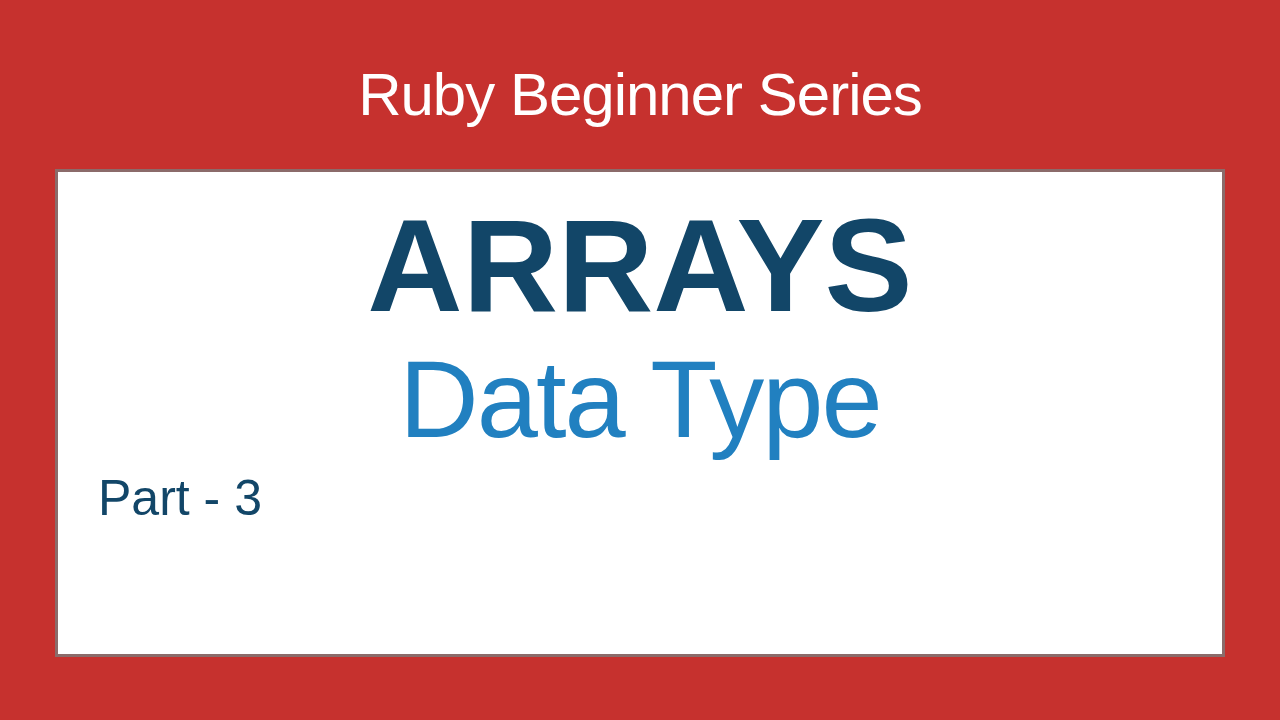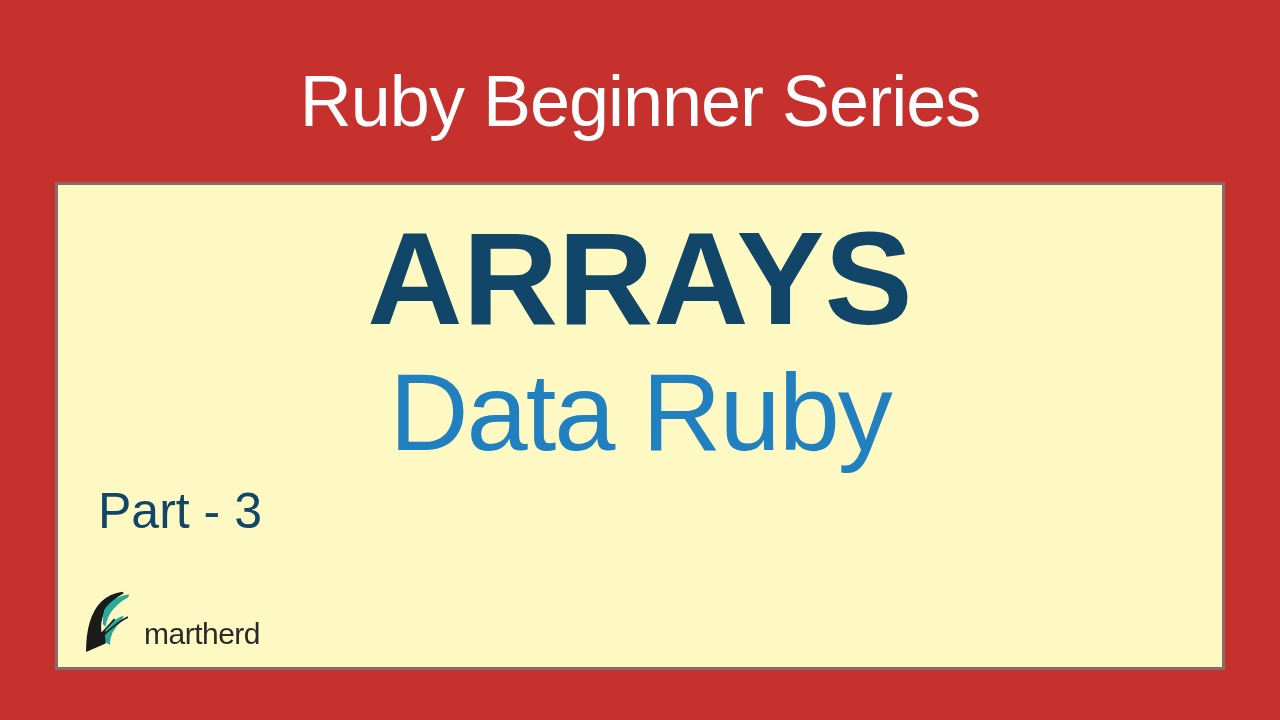--- a/index.html
+++ b/index.html
@@ -6,27 +6,27 @@
 body {
   width: 1280px;
   height: 720px;
   background: #c6312e;
   font-family: Arial, Helvetica, sans-serif;
   overflow: hidden;
 }
 .series-title {
   text-align: center;
   color: #fff;
-  font-size: 72px;
+  font-size: 60px;
   font-weight: 400;
   padding: 60px 0 40px;
   letter-spacing: -1px;
 }
 .content-card {
-  background: #fef9c3;
+  background: #ffffff;
   margin: 0 55px 0 55px;
   border: 3px solid #8b6b6a;
   padding: 28px 40px 20px;
   position: relative;
   height: 488px;
 }
 .topic-title {
   text-align: center;
   color: #124668;
   font-size: 132px;
@@ -71,25 +71,16 @@
   top: -8px;
 }
 </style>
 </head>
 <body>
 
 <div class="series-title">Ruby Beginner Series</div>
 
 <div class="content-card">
   <div class="topic-title">ARRAYS</div>
-  <div class="subtitle">Data Ruby</div>
+  <div class="subtitle">Data Type</div>
   <div class="part-label">Part - 3</div>
 
-  <div class="brand">
-    <svg viewBox="0 0 100 100">
-      <path d="M 20 90 Q 20 40 42 18 Q 55 6 72 4 L 74 6 Q 55 16 46 34 Q 40 48 42 62 L 60 42 L 62 44 Q 50 60 48 78 L 20 90 Z" fill="#1b1b1b"></path>
-      <path d="M 46 30 Q 52 20 64 13 Q 74 8 82 8 L 80 12 Q 68 18 58 30 Q 50 40 48 54 L 44 50 Q 44 38 46 30 Z" fill="#2aa89a"></path>
-      <path d="M 48 58 L 62 44 Q 68 40 74 38 L 72 44 Q 64 52 58 62 Q 54 70 54 80 L 48 76 Q 46 66 48 58 Z" fill="#2aa89a"></path>
-      <path d="M 28 82 Q 60 50 80 40" stroke="#1b1b1b" stroke-width="2" fill="none"></path>
-    </svg>
-    <span class="brand-text">martherd</span>
-  </div>
 </div>
 
 </body></html>

